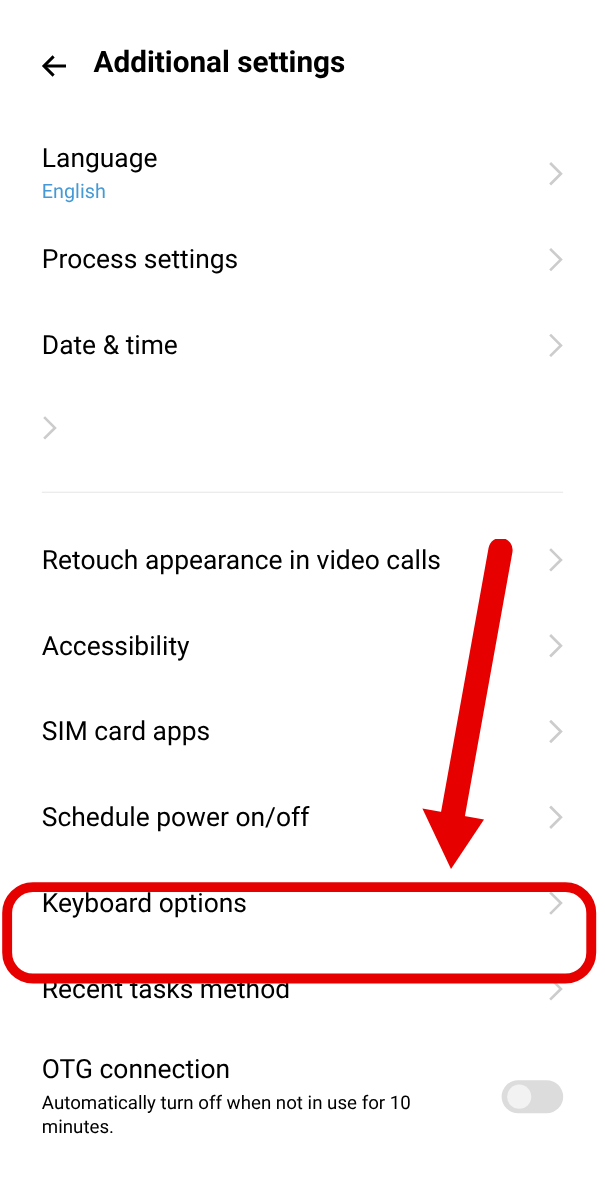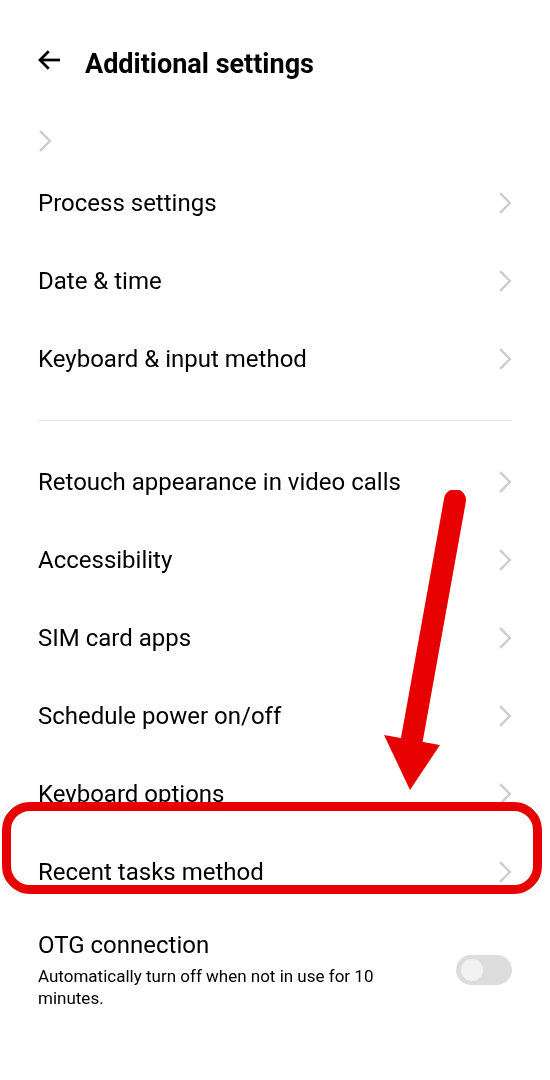--- a/index.html
+++ b/index.html
@@ -10,21 +10,21 @@
     }
     body {
       width: 550px;
       height: 1080px;
       background: #ffffff;
       position: relative;
       overflow: hidden;
     }
     .header {
       display: flex;
-      align-items: flex-end;
+      align-items: flex-start;
       padding: 40px 30px 30px 30px;
     }
     .back-btn {
       width: 40px;
       height: 40px;
       display: flex;
       align-items: center;
       justify-content: center;
       margin-right: 15px;
       cursor: pointer;
@@ -121,20 +121,24 @@
       <line x1="20" y1="12" x2="4" y2="12"></line>
       <polyline points="11,5 4,12 11,19"></polyline>
     </svg>
   </div>
   <div class="page-title">Additional settings</div>
 </div>
 
 <div class="settings-list">
 
   <div class="setting-item setting-item-with-sub">
+    <div class="setting-content">
+      <span class="setting-label">Language</span>
+      <span class="setting-sublabel">English</span>
+    </div>
     <svg class="chevron" width="14" height="22" viewBox="0 0 10 18" fill="none" stroke="#ccc" stroke-width="2">
       <polyline points="1,1 9,9 1,17"></polyline>
     </svg>
   </div>
 
   <div class="setting-item">
     <div class="setting-content">
       <span class="setting-label">Process settings</span>
     </div>
     <svg class="chevron" width="14" height="22" viewBox="0 0 10 18" fill="none" stroke="#ccc" stroke-width="2">
@@ -145,23 +149,20 @@
   <div class="setting-item">
     <div class="setting-content">
       <span class="setting-label">Date &amp; time</span>
     </div>
     <svg class="chevron" width="14" height="22" viewBox="0 0 10 18" fill="none" stroke="#ccc" stroke-width="2">
       <polyline points="1,1 9,9 1,17"></polyline>
     </svg>
   </div>
 
   <div class="setting-item">
-    <div class="setting-content">
-      <span class="setting-label">Keyboard &amp; input method</span>
-    </div>
     <svg class="chevron" width="14" height="22" viewBox="0 0 10 18" fill="none" stroke="#ccc" stroke-width="2">
       <polyline points="1,1 9,9 1,17"></polyline>
     </svg>
   </div>
 
   <div class="divider"></div>
 
   <div class="setting-item">
     <div class="setting-content">
       <span class="setting-label">Retouch appearance in video calls</span>

